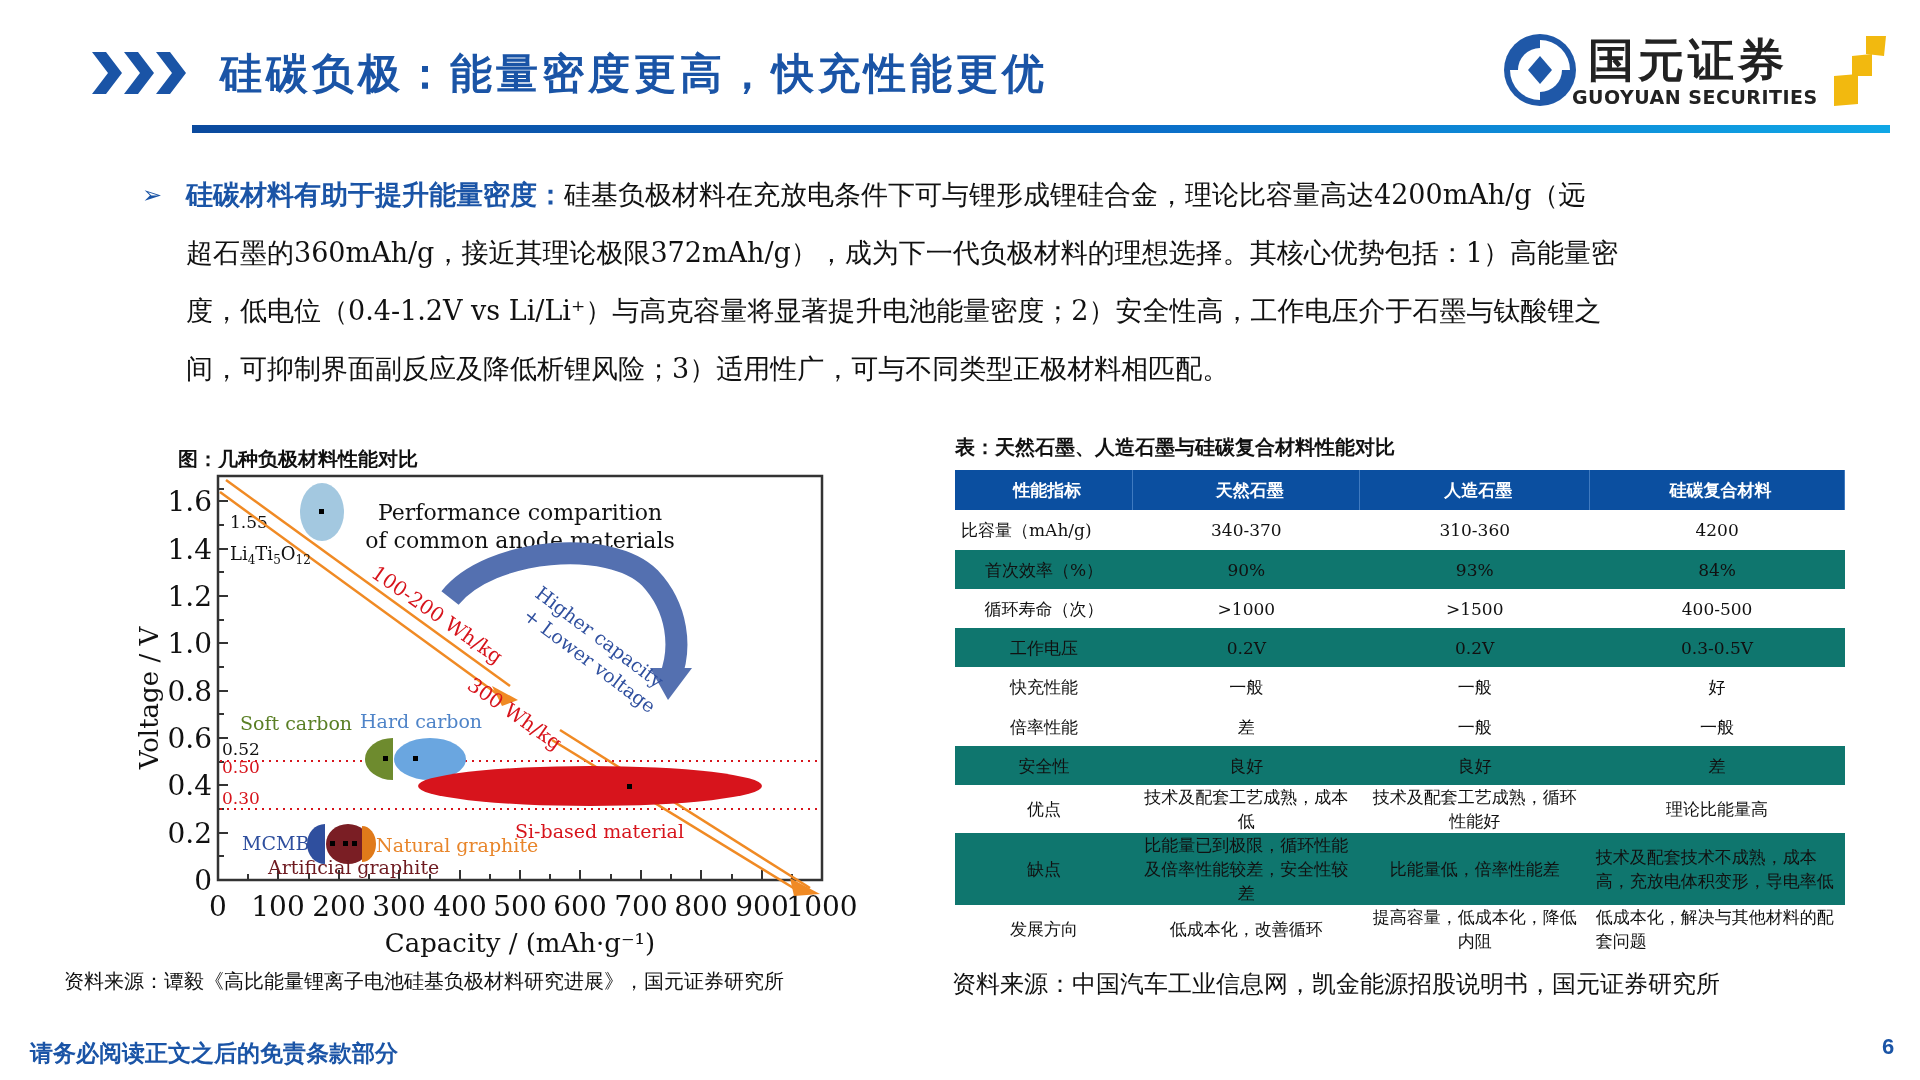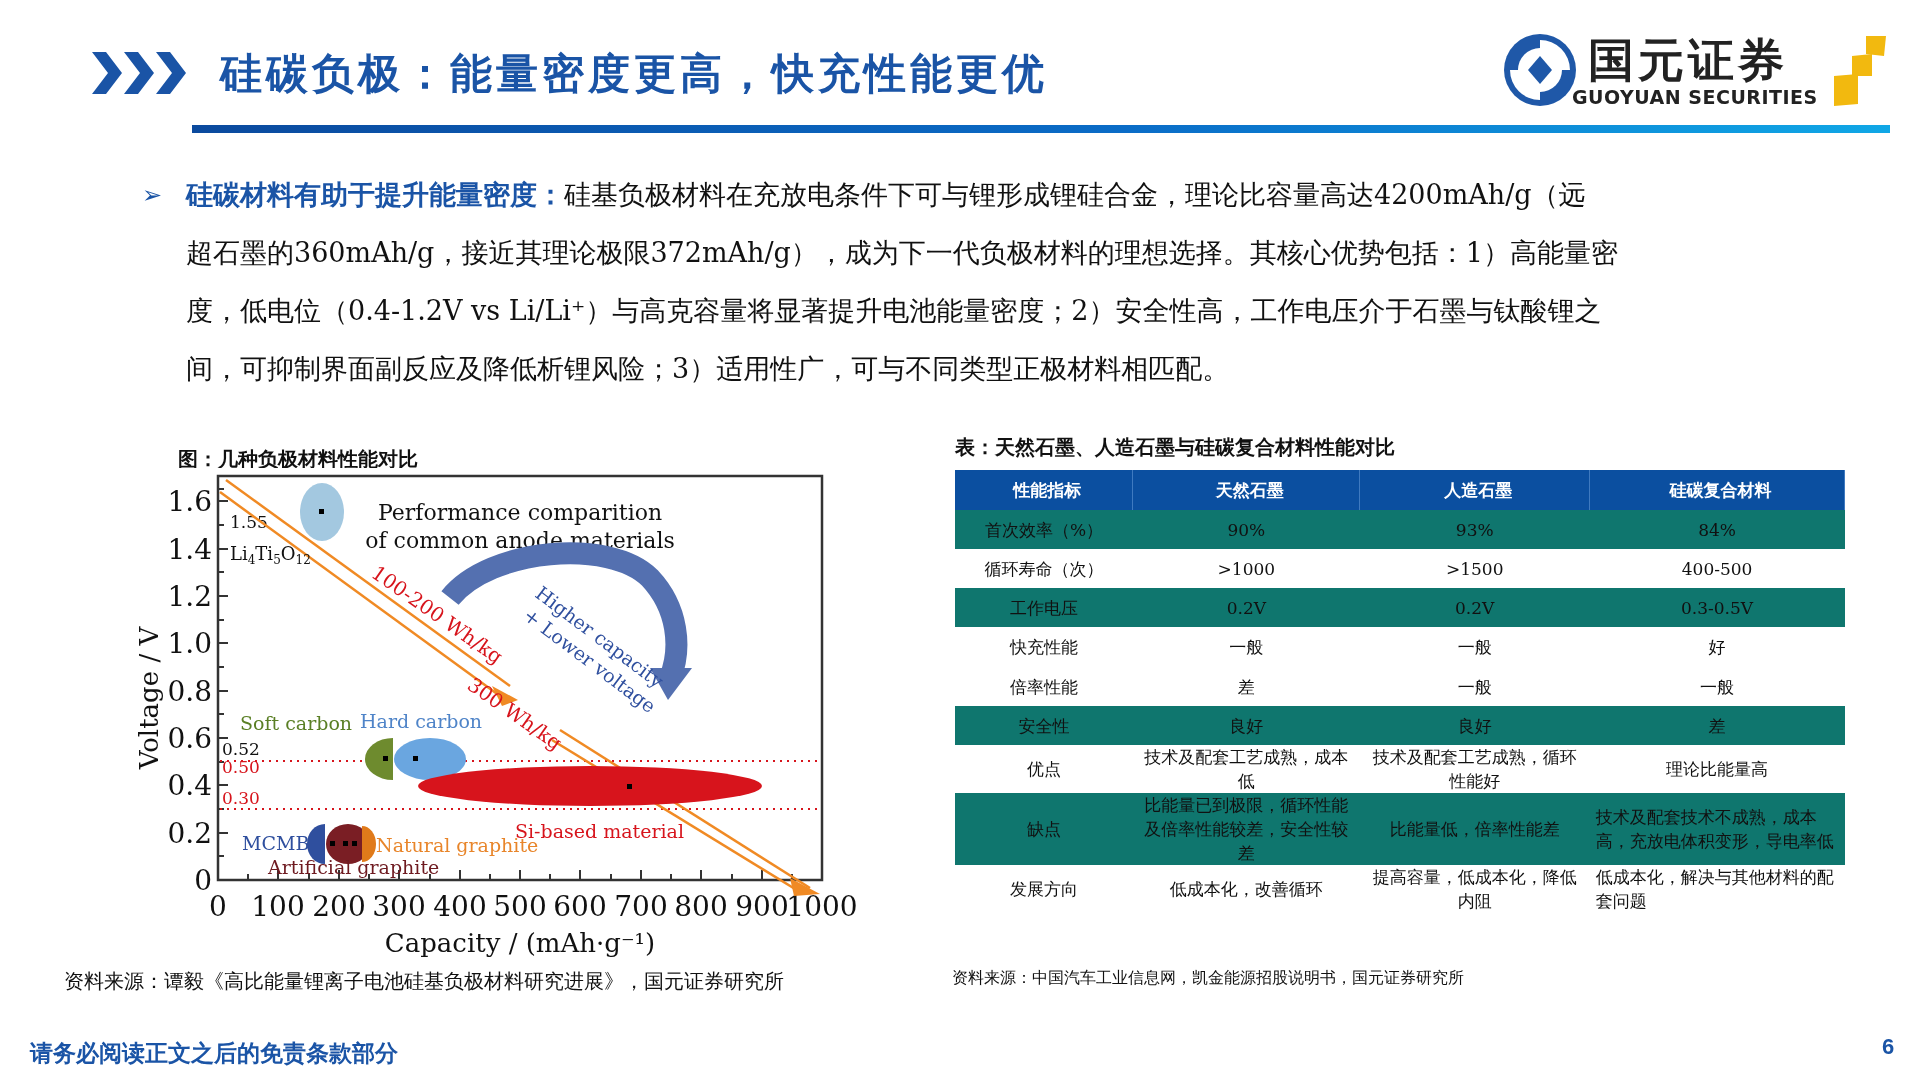--- a/index.html
+++ b/index.html
@@ -33,21 +33,21 @@
   table.cmp td { text-align: center; vertical-align: middle; line-height: 24px; color: #111; padding: 0 6px; }
   table.cmp tr.alt td { background: #0f766e; }
   table.cmp td.left { text-align: left; }
   table.cmp col.c1 { width: 178px; }
   table.cmp col.c2 { width: 227px; }
   table.cmp col.c3 { width: 230px; }
   table.cmp col.c4 { width: 255px; }
 
   
   .source-left { position: absolute; left: 64px; top: 968px; font-size: 20px; font-family: "DejaVu Serif", serif; }
-  .source-right { position: absolute; left: 952px; top: 968px; font-size: 16px; font-family: "DejaVu Serif", serif; }
+  .source-right { position: absolute; left: 952px; top: 968px; font-size: 24px; font-family: "DejaVu Serif", serif; }
   .disclaimer { position: absolute; left: 30px; top: 1038px; font-size: 23px; font-weight: bold; color: #1a54a6; font-family: "DejaVu Serif", serif; }
   .page-num { position: absolute; left: 1882px; top: 1034px; font-size: 22px; font-weight: bold; color: #1a54a6; font-family: "Liberation Sans", sans-serif; }
 </style>
 </head>
 <body>
 
 <svg class="chevrons" viewBox="0 0 100 42">
   <polygon points="0,0 14,0 30,21 14,42 0,42 16,21" fill="#1a54a6"></polygon>
   <polygon points="32,0 46,0 62,21 46,42 32,42 48,21" fill="#1a54a6"></polygon>
   <polygon points="64,0 78,0 94,21 78,42 64,42 80,21" fill="#1a54a6"></polygon>
@@ -262,20 +262,26 @@
     </colgroup>
   <thead>
     <tr>
       <th>性能指标</th>
       <th>天然石墨</th>
       <th>人造石墨</th>
       <th>硅碳复合材料</th>
     </tr>
   </thead>
   <tbody>
+    <tr style="height:40px">
+      <td class="left">比容量（mAh/g)</td>
+      <td>340-370</td>
+      <td>310-360</td>
+      <td>4200</td>
+    </tr>
     <tr class="alt" style="height:39px">
       <td>首次效率（%）</td>
       <td>90%</td>
       <td>93%</td>
       <td>84%</td>
     </tr>
     <tr style="height:39px">
       <td>循环寿命（次）</td>
       <td>&gt;1000</td>
       <td>&gt;1500</td>

